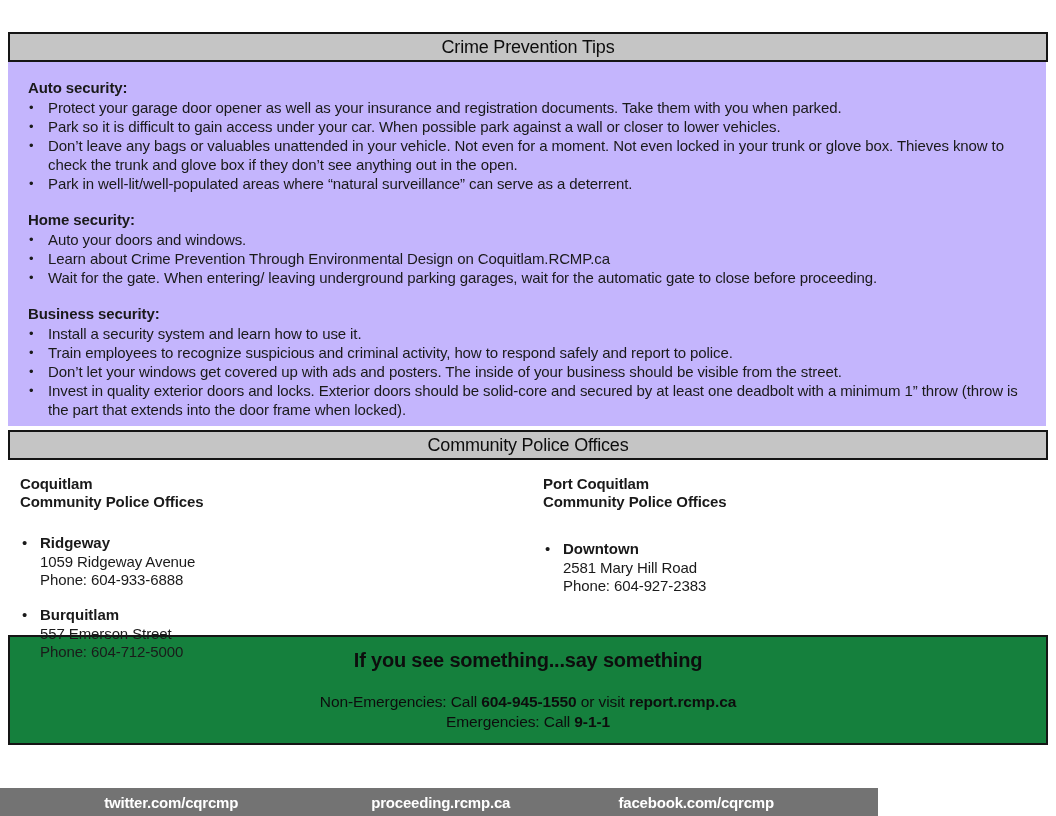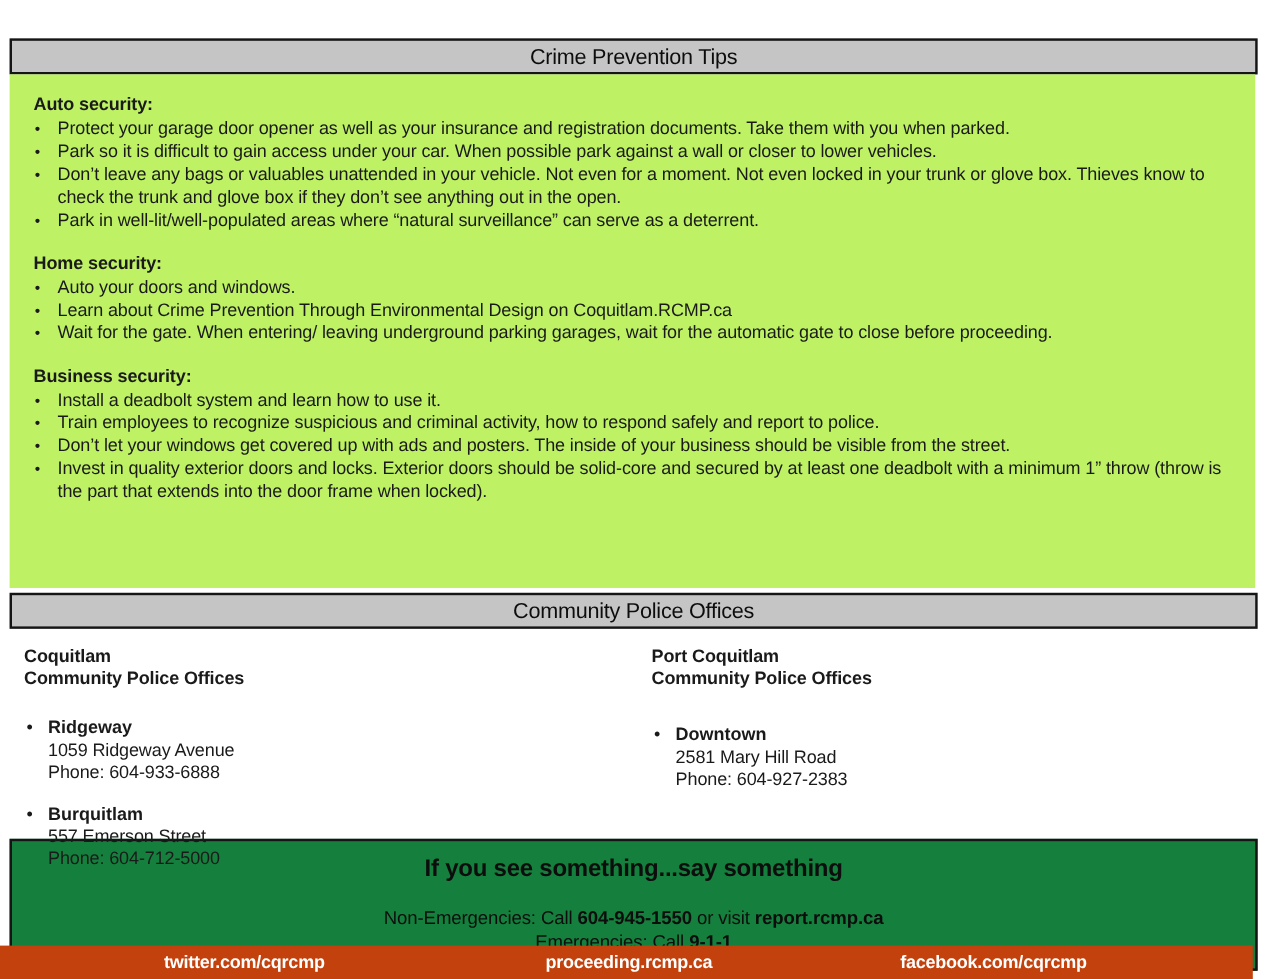--- a/index.html
+++ b/index.html
@@ -23,22 +23,22 @@
     font-weight:normal;
     font-size:18px;
     line-height:26px;
     color:#0d0d0d;
     letter-spacing:-0.2px;
   }
 
   
   .content {
     margin:0 10px 0 8px;
-    height:428px;
-    background:#bef264;
+    height:364px;
+    background:#c4b5fd;
     padding:16px 24px 0 20px;
     font-size:15px;
     line-height:19px;
     letter-spacing:-0.1px;
   }
   .tips-section { margin-bottom:17px; }
   .sec-head { font-weight:bold; margin-bottom:1px; }
   ul.tips { list-style:none; }
   ul.tips li { position:relative; padding-left:20px; }
   ul.tips li::before { content:"\2022"; position:absolute; left:1px; font-size:13px; }
@@ -74,22 +74,22 @@
     padding-top:12px;
   }
   .see-title { font-weight:bold; font-size:20px; letter-spacing:-0.2px; margin-bottom:20px; }
   .see-line { font-size:15.5px; line-height:20px; letter-spacing:-0.1px; }
   .see-line b { font-weight:bold; }
 
   
   .footer {
     position:absolute;
     left:0; bottom:0;
-    width:1044px; height:28px;
-    background:#c2410c;
+    width:878px; height:28px;
+    background:#737373;
   }
   .footer span {
     position:absolute;
     top:50%;
     transform:translate(-50%,-50%);
     color:#ffffff;
     font-weight:bold;
     font-size:15px;
     white-space:nowrap;
     letter-spacing:-0.2px;
@@ -124,21 +124,21 @@
       <ul class="tips">
         <li>Auto your doors and windows.</li>
         <li>Learn about Crime Prevention Through Environmental Design on Coquitlam.RCMP.ca</li>
         <li>Wait for the gate. When entering/ leaving underground parking garages, wait for the automatic gate to close before proceeding.</li>
       </ul>
     </div>
 
     <div class="tips-section">
       <div class="sec-head">Business security:</div>
       <ul class="tips">
-        <li>Install a deadbolt system and learn how to use it.</li>
+        <li>Install a security system and learn how to use it.</li>
         <li>Train employees to recognize suspicious and criminal activity, how to respond safely and report to police.</li>
         <li>Don’t let your windows get covered up with ads and posters. The inside of your business should be visible from the street.</li>
         <li>Invest in quality exterior doors and locks. Exterior doors should be solid-core and secured by at least one deadbolt with a minimum 1” throw (throw is the part that extends into the door frame when locked).</li>
       </ul>
     </div>
 
   </div>
 
   <div class="bar bar2">
     <span>Community Police Offices</span>

